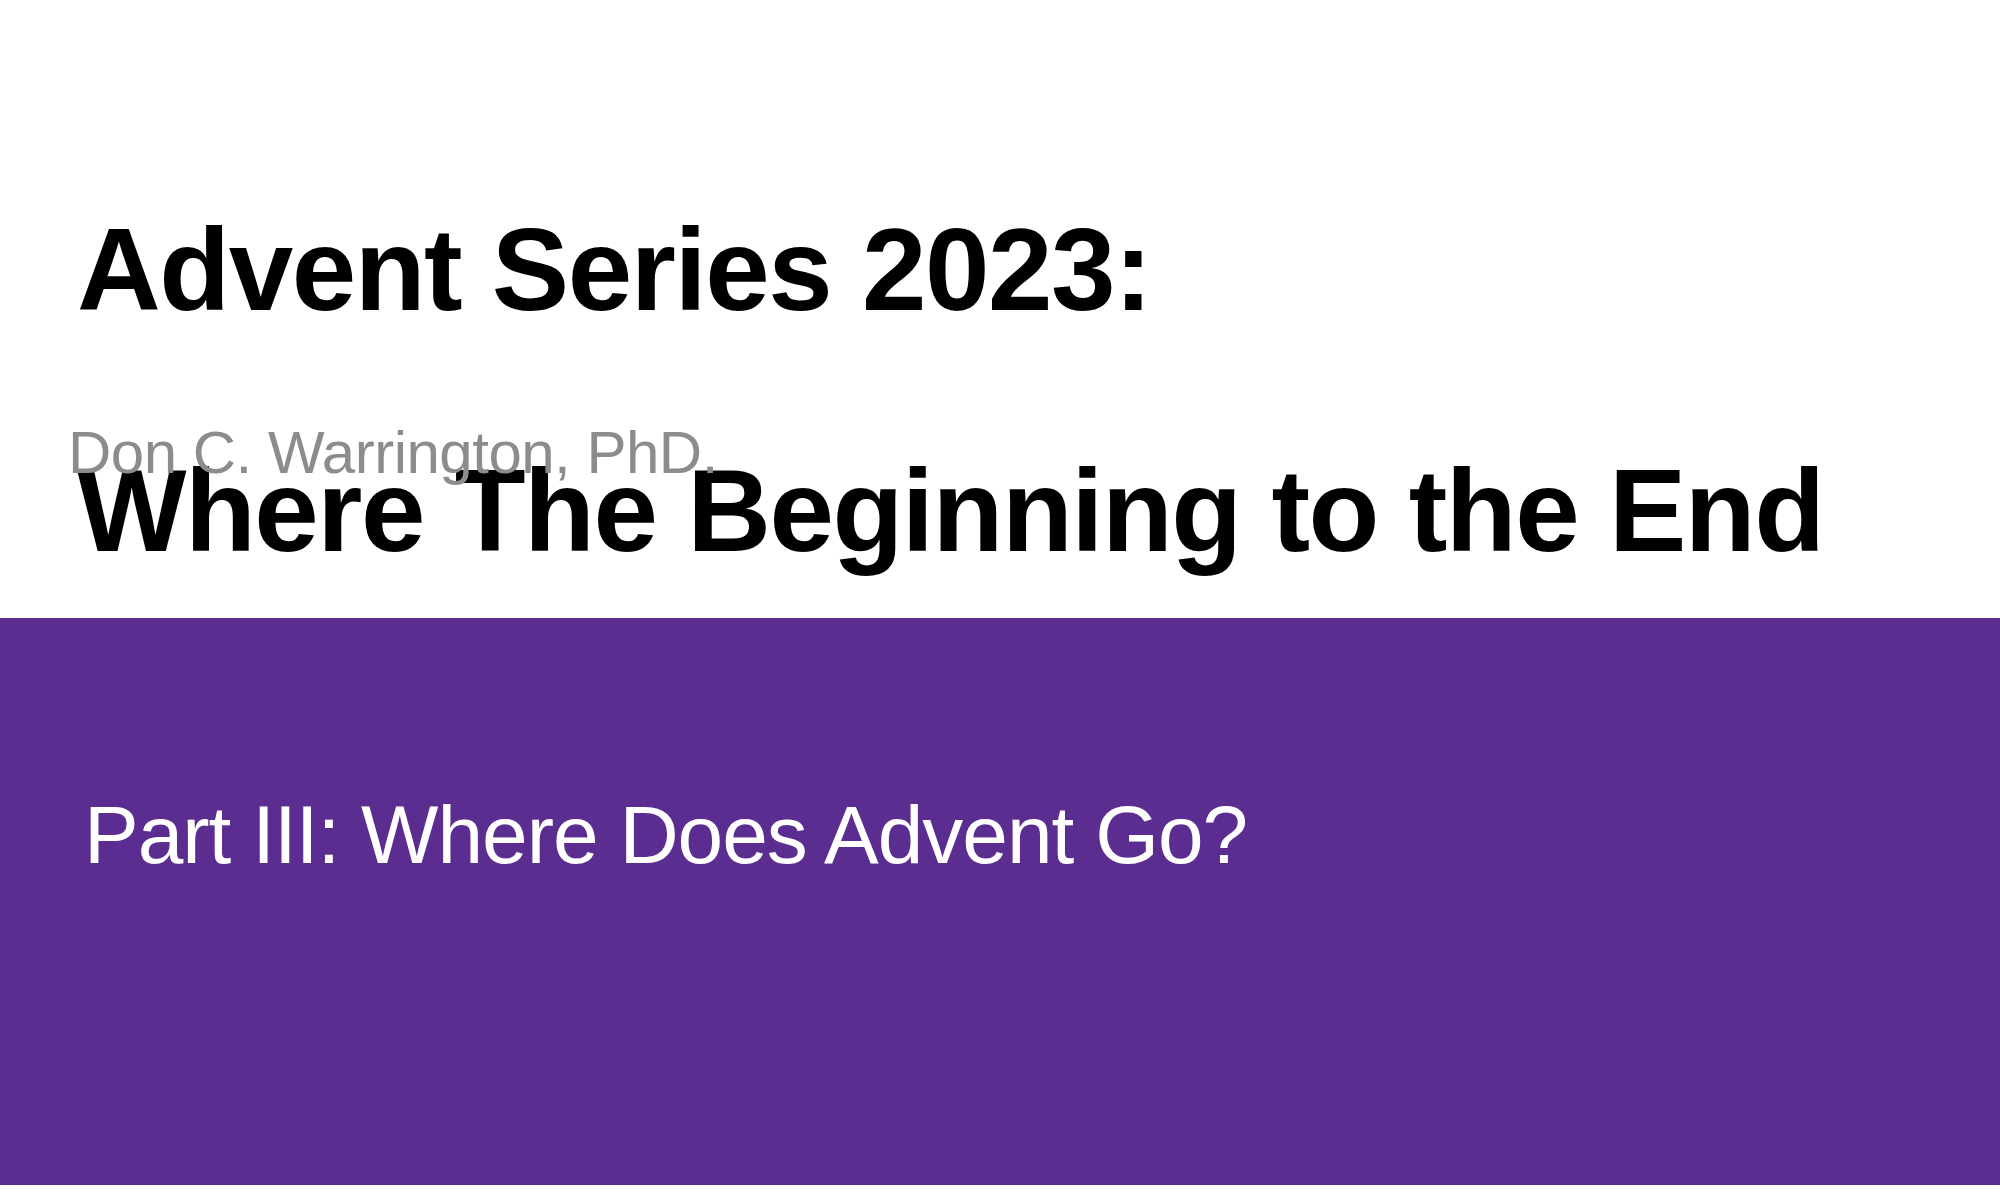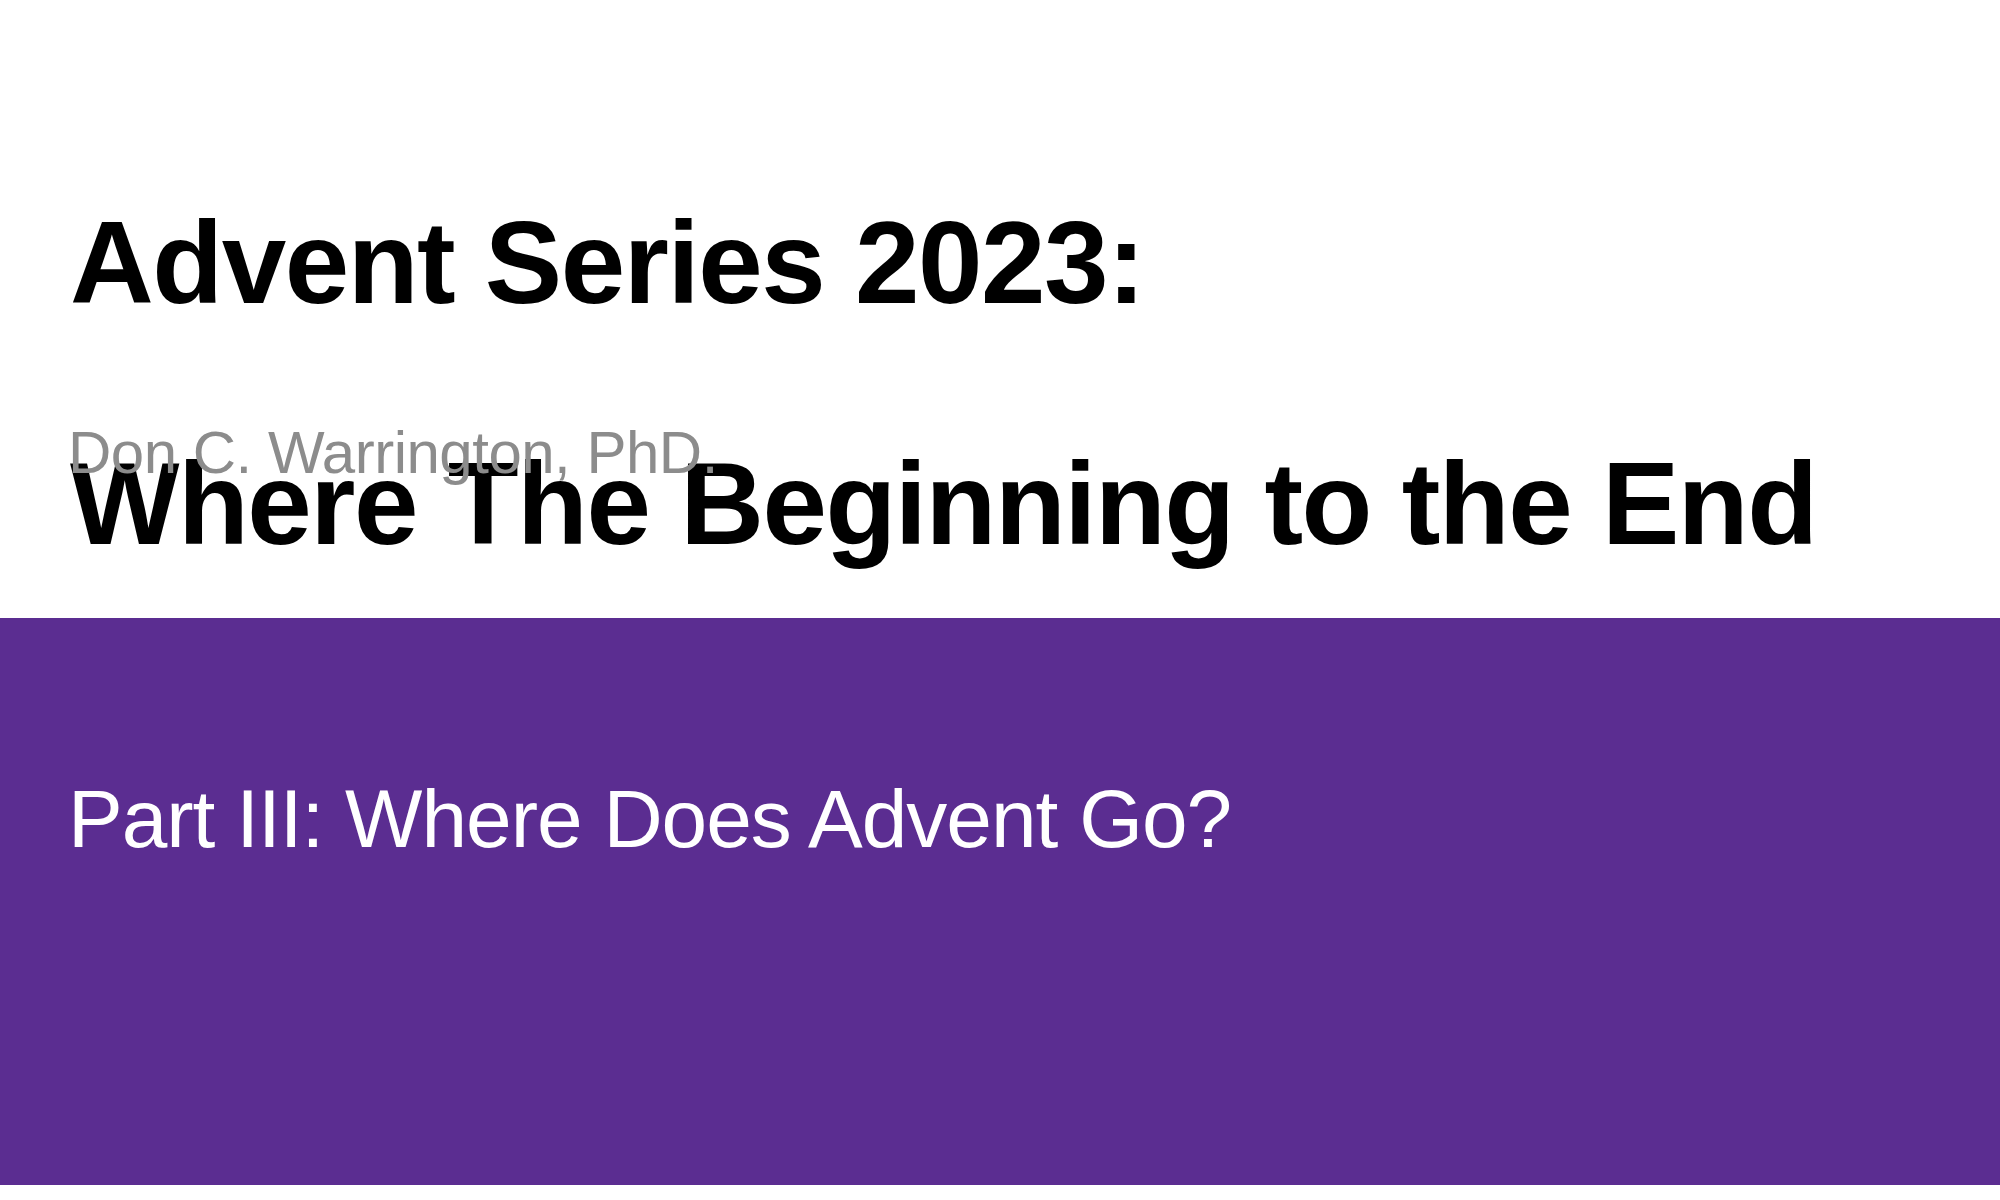--- a/index.html
+++ b/index.html
@@ -28,21 +28,21 @@
     width: 2000px;
     height: 618px;
     background: #ffffff;
   }
 
   .title-heading {
     position: absolute;
     left: 66px;
     top: 78px;
     width: 1890px;
-    margin: 4px;
+    margin: 11px;
     font-family: "Liberation Sans", sans-serif;
     font-weight: 700;
     font-size: 116px;
     line-height: 1.04;
     letter-spacing: -1.5px;
     color: #000000;
     white-space: pre-line;
   }
 
   .title-line {
@@ -70,21 +70,21 @@
     top: 618px;
     width: 2000px;
     height: 567px;
     background: #5B2D91;
   }
 
   .section-heading {
     position: absolute;
     left: 68px;
     top: 155px;
-    margin: 0;
+    margin: 16px;
     font-family: "Liberation Sans", sans-serif;
     font-weight: 400;
     font-size: 82px;
     line-height: 1.12;
     letter-spacing: -1px;
     color: #ffffff;
     white-space: nowrap;
   }
 
   

